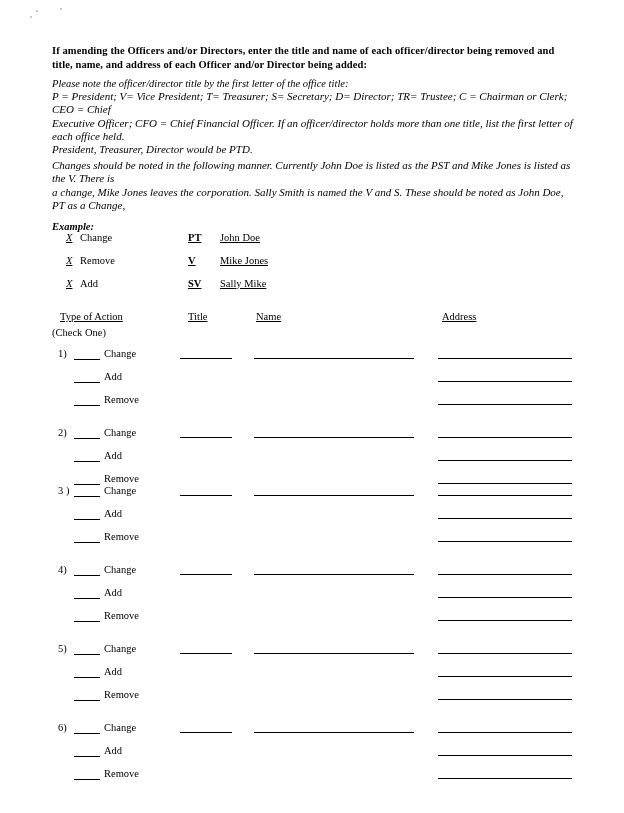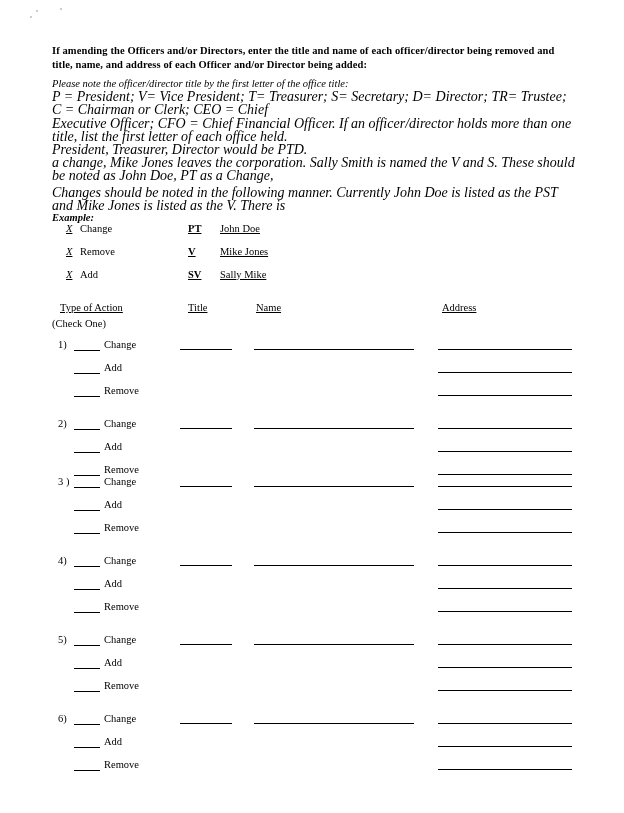--- a/index.html
+++ b/index.html
@@ -41,28 +41,28 @@
     letter-spacing: 0.1px;
   }
   .ital {
     font-style: italic;
     font-size: 10.5px;
     line-height: 13.2px;
     margin-top: 6px;
   }
   .ital-tight {
     font-style: italic;
-    font-size: 14px;
+    font-size: 11px;
     line-height: 13.2px;
   }
   .example-label {
     font-weight: bold;
     font-style: italic;
     font-size: 10.5px;
-    margin-top: 0;
+    margin-top: 9px;
   }
 
   
   .ex-row {
     position: relative;
     height: 23px;
     font-size: 10.5px;
   }
   .ex-x {
     position: absolute;
@@ -174,22 +174,22 @@
 
     <div class="intro">If amending the Officers and/or Directors, enter the title and name of each officer/director being removed and title, name, and address of each Officer and/or Director being added:</div>
 
 
     <div class="ital">Please note the officer/director title by the first letter of the office title:</div>
 
     <div class="ital-tight">P = President; V= Vice President; T= Treasurer; S= Secretary; D= Director; TR= Trustee; C = Chairman or Clerk; CEO = Chief</div>
     <div class="ital-tight">Executive Officer; CFO = Chief Financial Officer. If an officer/director holds more than one title, list the first letter of each office held.</div>
     <div class="ital-tight">President, Treasurer, Director would be PTD.</div>
 
+    <div class="ital-tight" style="margin-top:3px;">Changes should be noted in the following manner.  Currently John Doe is listed as the PST and Mike Jones is listed as the V. There is</div>
     <div class="ital-tight">a change, Mike Jones leaves the corporation. Sally Smith is named the V and S. These should be noted as John Doe, PT as a Change,</div>
-    <div class="ital-tight" style="margin-top:3px;">Changes should be noted in the following manner.  Currently John Doe is listed as the PST and Mike Jones is listed as the V. There is</div>
 
     <div class="example-label">Example:</div>
 
     <div class="ex-row">
       <span class="ex-x">X</span>
       <span class="ex-word">Change</span>
       <span class="ex-code">PT</span>
       <span class="ex-name">John Doe</span>
     </div>
     <div class="ex-row">

